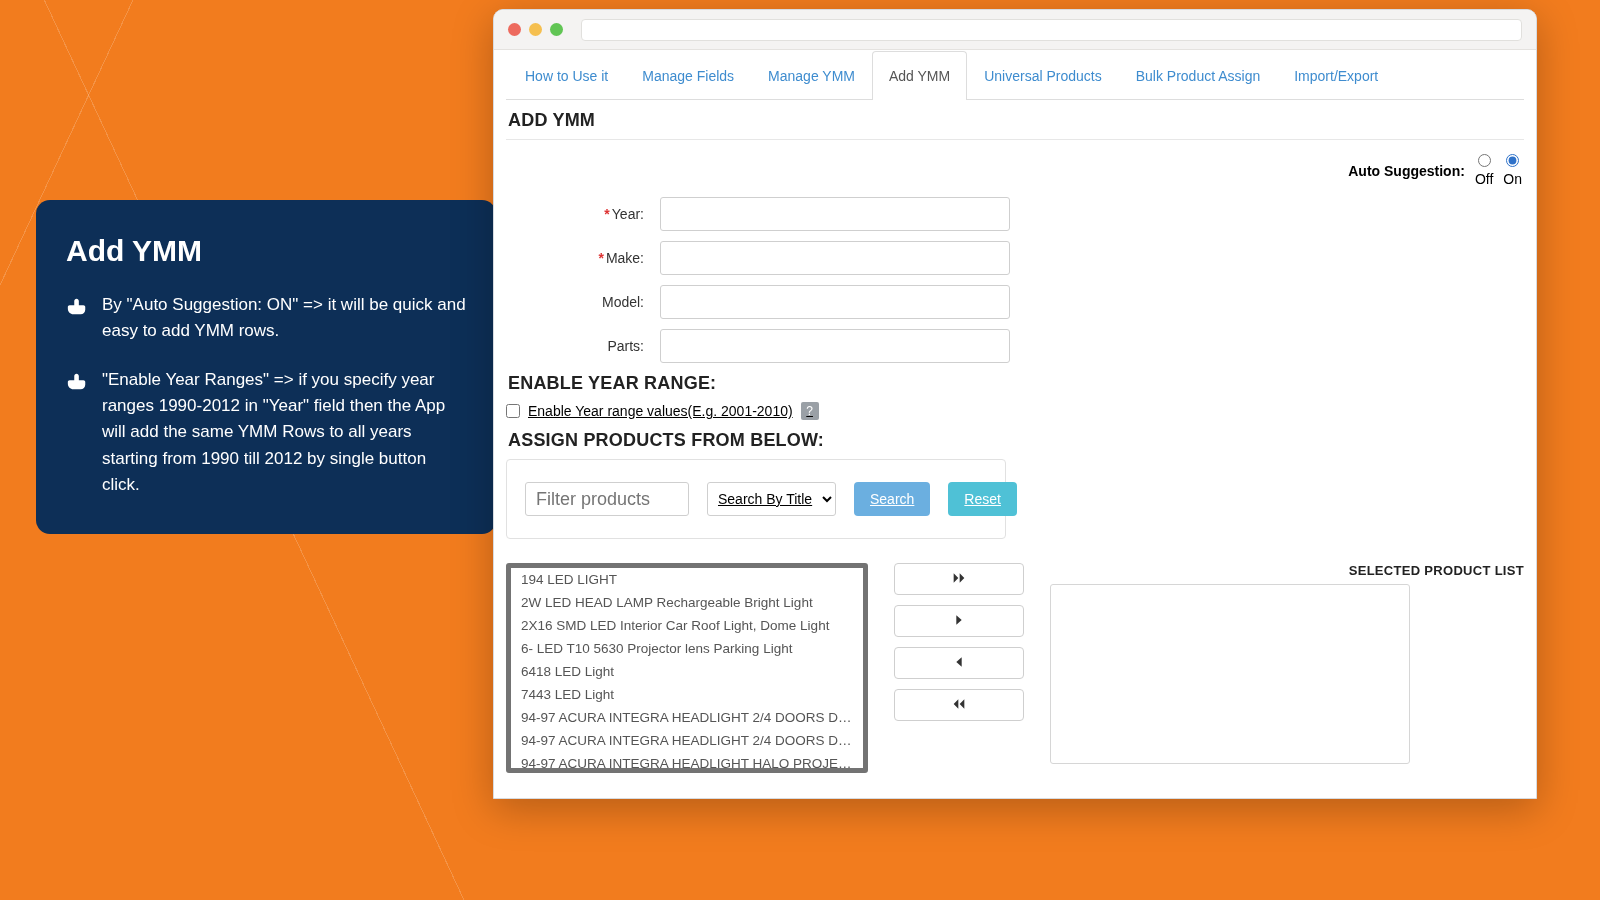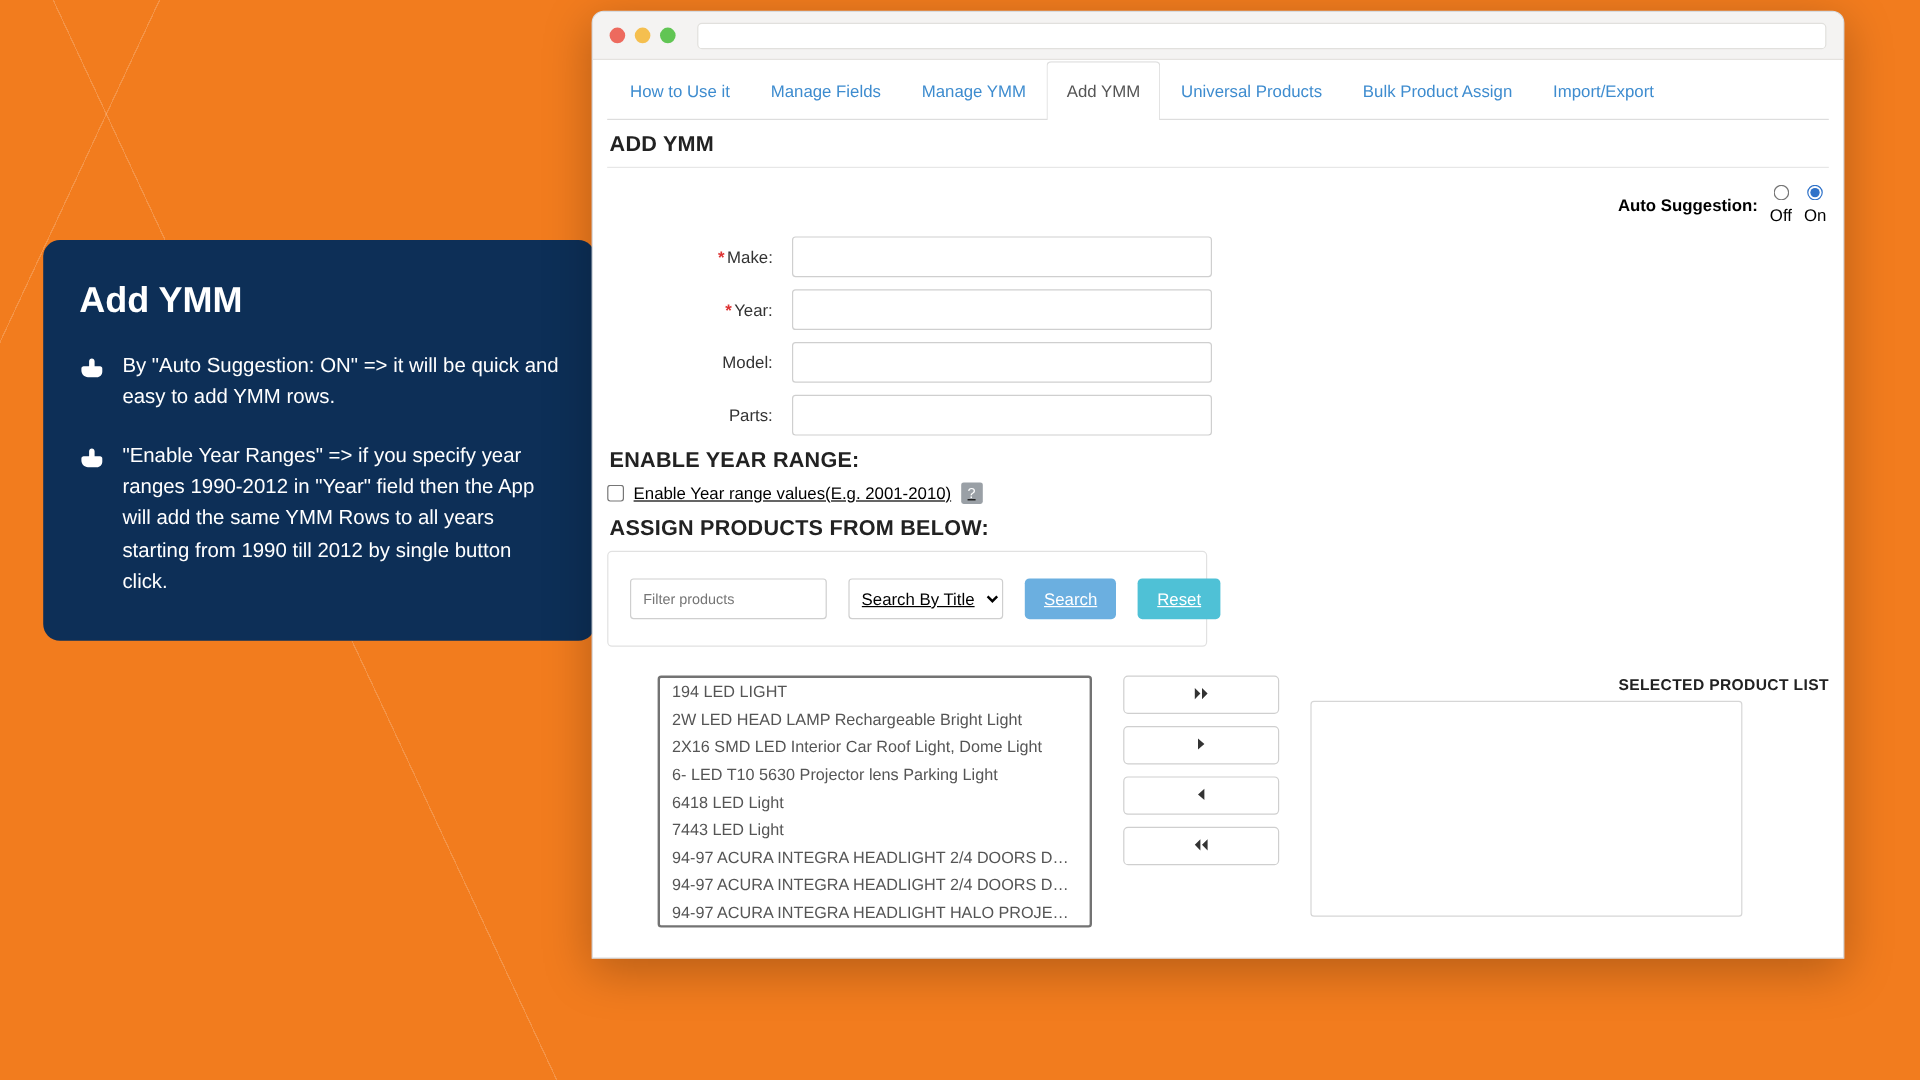--- a/index.html
+++ b/index.html
@@ -89,29 +89,29 @@
   .req{ color:#d33; font-weight:700; margin-right:2px;}
   .finput{ flex:0 0 350px; height:34px; border:1px solid #cfcfcf; border-radius:3px; padding:0 8px; font-size:14px;}
 
   
   .chkline{ display:flex; align-items:center; gap:8px; font-size:14px; margin:4px 0 10px;text-decoration:underline;}
   .chkline input{ width:14px; height:14px; }
   .qmark{ display:inline-flex; align-items:center; justify-content:center; width:18px;height:18px;background:#9aa0a6;color:#fff;font-size:12px;border-radius:2px;}
 
   
   .filterbox{ border:1px solid #e1e1e1; border-radius:4px; padding:22px 18px; width:500px; margin-top:6px; display:flex; align-items:center; gap:18px;}
-  .filterbox input[type=text]{ height:34px; width:164px; border:1px solid #cfcfcf; border-radius:3px; padding:0 10px; font-size:12px;}
+  .filterbox input[type=text]{ height:34px; width:164px; border:1px solid #cfcfcf; border-radius:3px; padding:0 10px; font-size:18px;}
   .filterbox select{ height:34px; width:140px; border:1px solid #cfcfcf; border-radius:3px; padding:0 6px; font-size:14px; background:#fff;text-decoration:underline;}
   .btn{ height:34px; padding:0 16px; border:none; border-radius:4px; color:#fff; font-size:14px; cursor:pointer;text-decoration:underline;}
   .btn.search{ background:#6bafe0;}
   .btn.reset{ background:#4fc1d6;}
 
   
   .dual{ display:flex; gap:26px; margin-top:24px;}
-  .listbox{ width:362px; height:210px; border:2px solid #737373; border-radius:3px; overflow:hidden; font-size:13.5px; color:#555;margin-left:42px;}
+  .listbox{ width:362px; height:210px; border:5px solid #737373; border-radius:3px; overflow:hidden; font-size:13.5px; color:#555;}
   .listbox .item{ padding:4px 10px; white-space:nowrap; overflow:hidden; text-overflow:ellipsis;}
   .xferbtns{ display:flex; flex-direction:column; gap:10px; }
   .xbtn{ width:130px; height:32px; border:1px solid #cfcfcf; background:#fff; border-radius:4px; display:flex;align-items:center;justify-content:center; cursor:pointer;}
   .xbtn svg{ width:16px;height:16px; fill:#333;}
   .sel-title{ font-size:13px; font-weight:800; letter-spacing:.3px; margin:0 0 6px; color:#222;text-align:right;}
   .selcol{ flex:1; }
   .selbox{ width:360px; height:180px; border:1px solid #d6d6d6; border-radius:3px;}
 </style>
 </head>
 <body>
@@ -167,25 +167,25 @@
         <input type="radio" name="as" style="">
         <span>Off</span>
       </label>
       <label>
         <input type="radio" name="as" checked="" style="">
         <span>On</span>
       </label>
     </div>
 
     <div class="frow">
+      <div class="flabel"><span class="req">*</span><span>Year:</span></div>
+      <input class="finput" value="" style="">
+    </div>
+    <div class="frow">
       <div class="flabel"><span class="req">*</span><span>Make:</span></div>
-      <input class="finput" value="" style="">
-    </div>
-    <div class="frow">
-      <div class="flabel"><span class="req">*</span><span>Year:</span></div>
       <input class="finput" value="" style="">
     </div>
     <div class="frow">
       <div class="flabel"><span>Model:</span></div>
       <input class="finput" value="" style="">
     </div>
     <div class="frow">
       <div class="flabel"><span>Parts:</span></div>
       <input class="finput" value="" style="">
     </div>

